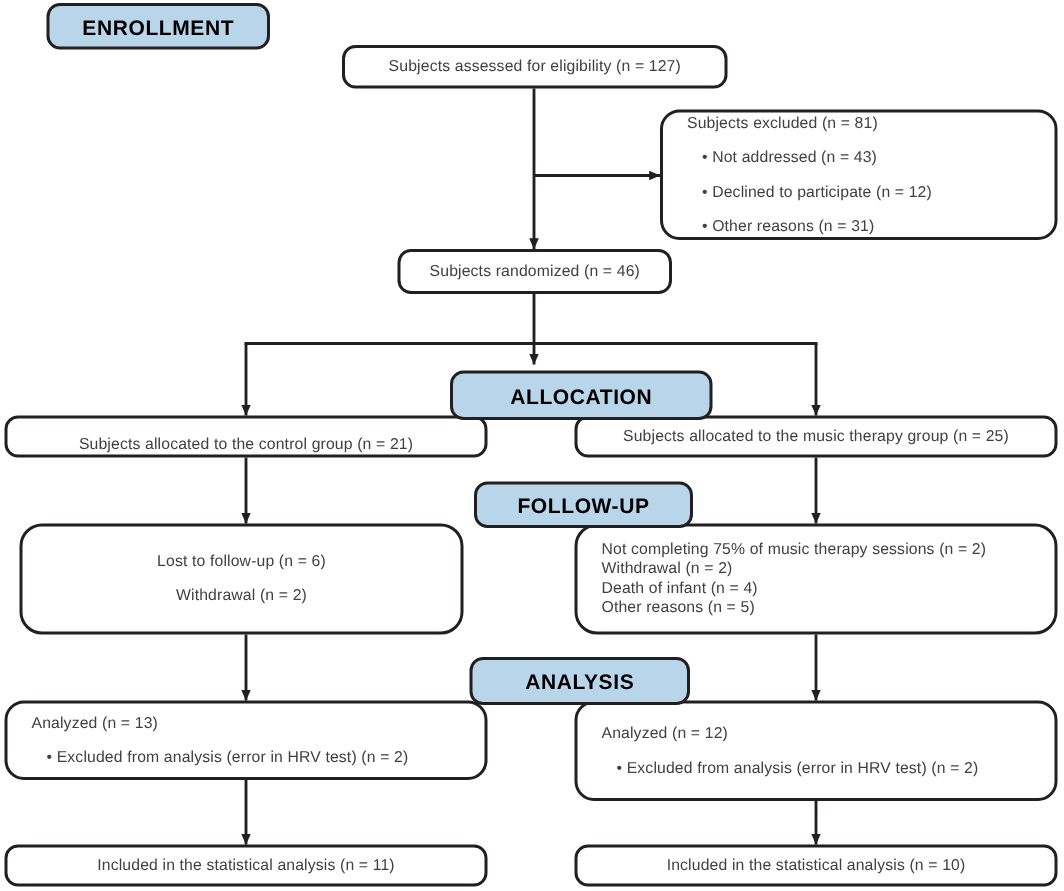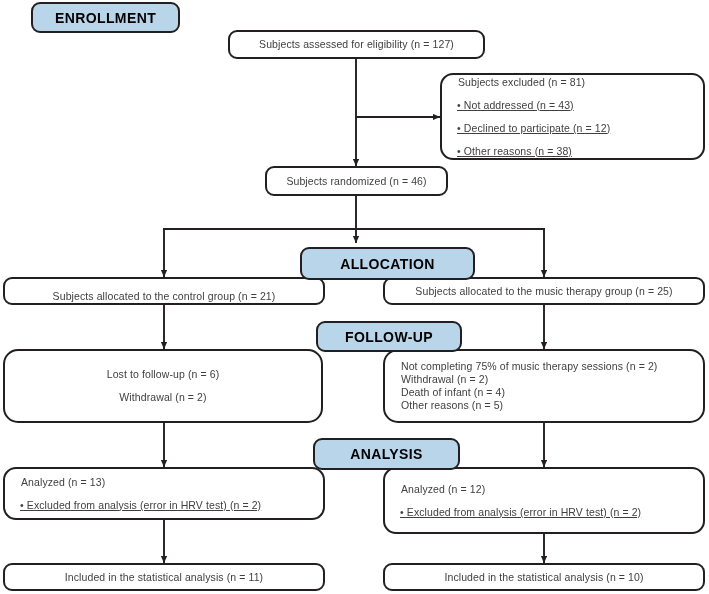--- a/index.html
+++ b/index.html
@@ -39,21 +39,21 @@
   }
   .node.center { align-items: center; text-align: center; }
   .node.leftal { align-items: flex-start; text-align: left; }
   .node .line {
     font-size: 10.5px;
     line-height: 13px;
     white-space: nowrap;
     letter-spacing: 0.1px;
   }
   .node.leftal .line { padding-left: 16px; }
-  .node .line.bullet { padding-left: 15px; text-decoration: underline; }
+  .node .line.bullet { padding-left: 26px; }
   .node .line.gap { margin-top: 10px; }
   .stage {
     position: absolute;
     box-sizing: border-box;
     border: 2px solid #231f20;
     background: #b9d5ea;
     border-radius: 9px;
     display: flex;
     align-items: center;
     justify-content: center;
@@ -62,21 +62,21 @@
     letter-spacing: 0.4px;
     color: #000000;
     z-index: 4;
     margin-left: 28px;
   }
   #n_eligibility { left: 228px; top: 30px;  width: 257px; height: 29px; border-radius: 9px; }
   #n_excluded    { left: 440px; top: 73px;  width: 265px; height: 87px; border-radius: 13px; }
   #n_randomized  { left: 265px; top: 166px; width: 183px; height: 30px; border-radius: 9px; }
   #n_alloc_l     { left: 3px;   top: 277px; width: 322px; height: 28px; border-radius: 9px; justify-content: flex-end; }
   #n_alloc_r     { left: 383px; top: 277px; width: 322px; height: 28px; border-radius: 9px; }
-  #n_follow_l    { left: 3px;   top: 349px; width: 320px; height: 74px; border-radius: 15px; }
+  #n_follow_l    { left: 13px;   top: 349px; width: 296px; height: 74px; border-radius: 15px; }
   #n_follow_r    { left: 383px; top: 349px; width: 322px; height: 74px; border-radius: 15px; }
   #n_anal_l      { left: 3px;   top: 467px; width: 322px; height: 53px; border-radius: 13px; }
   #n_anal_r      { left: 383px; top: 467px; width: 322px; height: 67px; border-radius: 13px; }
   #n_final_l     { left: 3px;   top: 563px; width: 322px; height: 28px; border-radius: 9px; }
   #n_final_r     { left: 383px; top: 563px; width: 322px; height: 28px; border-radius: 9px; }
   #s_enrollment  { left: 3px;   top: 2px;   width: 149px; height: 31px; }
   #s_allocation  { left: 272px; top: 247px; width: 175px; height: 33px; }
   #s_followup    { left: 288px; top: 321px; width: 146px; height: 31px; }
   #s_analysis    { left: 285px; top: 438px; width: 147px; height: 32px; }
 </style>
@@ -128,21 +128,21 @@
   </div>
 
   <div class="node center" id="n_eligibility">
     <span class="line">Subjects assessed for eligibility (n = 127)</span>
   </div>
 
   <div class="node leftal" id="n_excluded">
     <span class="line">Subjects excluded (n = 81)</span>
     <span class="line bullet gap">• Not addressed (n = 43)</span>
     <span class="line bullet gap">• Declined to participate (n = 12)</span>
-    <span class="line bullet gap">• Other reasons (n = 38)</span>
+    <span class="line bullet gap">• Other reasons (n = 31)</span>
   </div>
 
   <div class="node center" id="n_randomized">
     <span class="line">Subjects randomized (n = 46)</span>
   </div>
 
   <div class="node center" id="n_alloc_l">
     <span class="line">Subjects allocated to the control group (n = 21)</span>
   </div>
 

